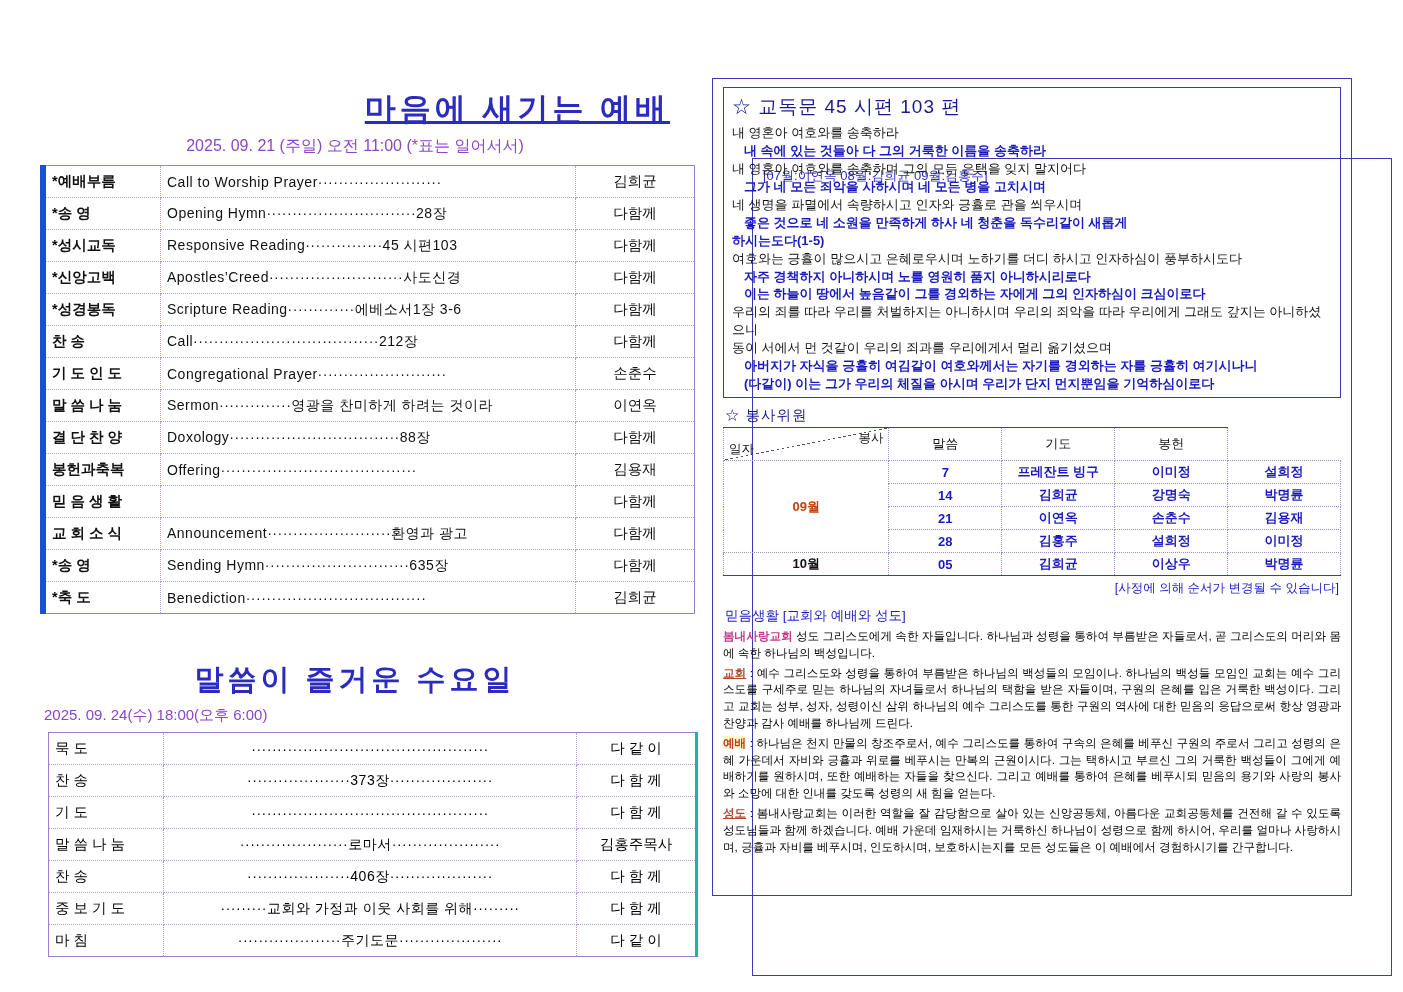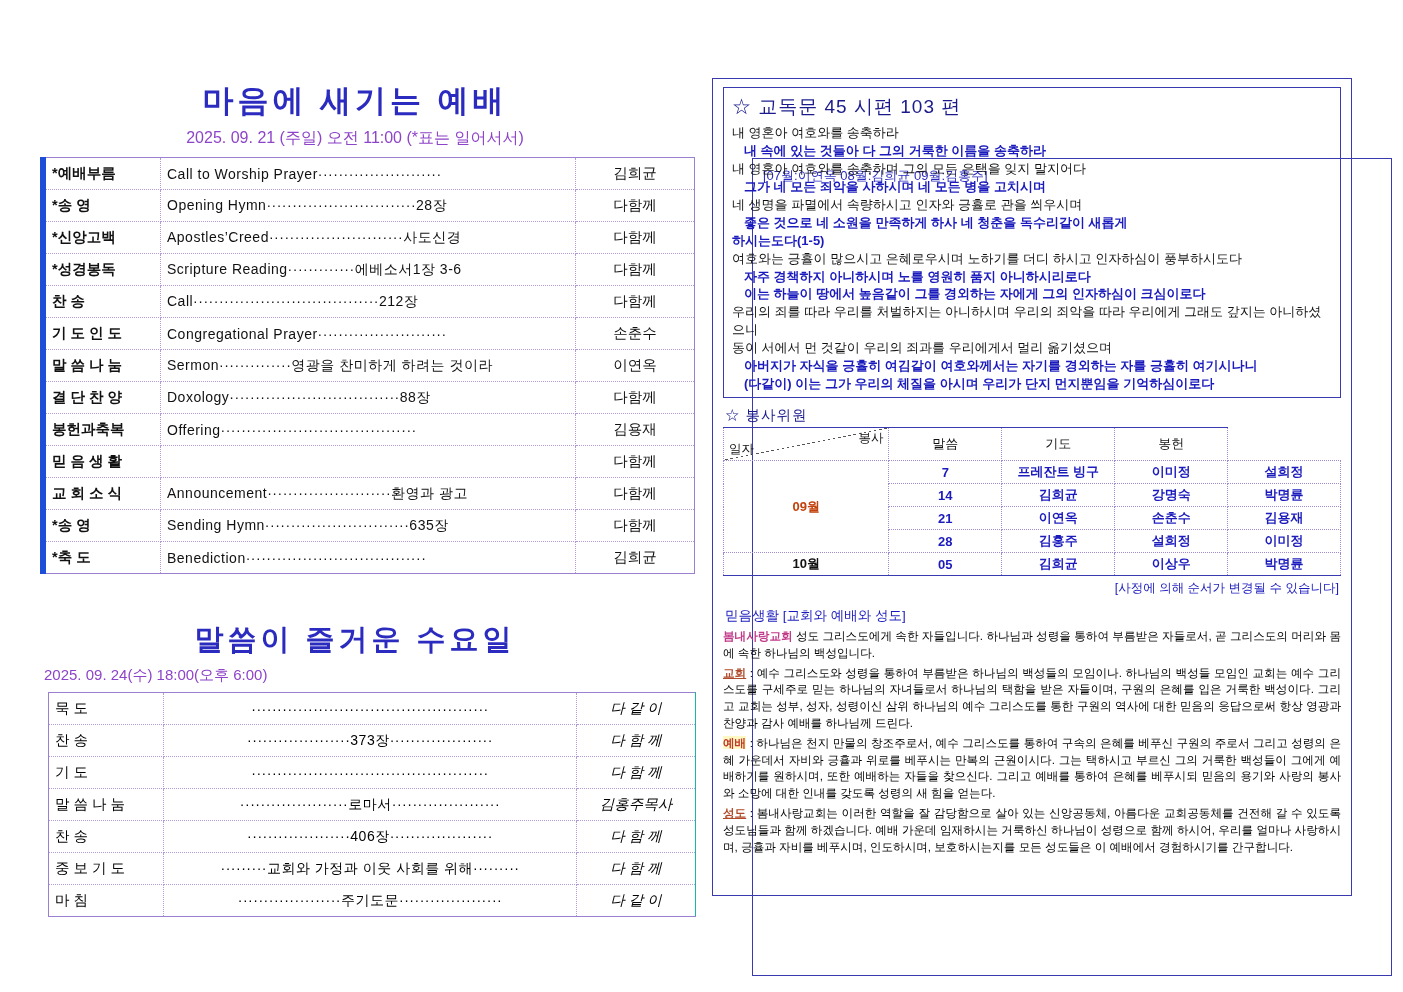--- a/index.html
+++ b/index.html
@@ -10,26 +10,27 @@
     color:#000;
     position:relative;
     overflow:hidden;
   }
   .page{position:absolute;inset:0;}
 
   
   .left{position:absolute;left:40px;top:80px;width:630px;}
 
   .title1{
-    text-align:center;
+    text-align:right;
     font-size:31px;
     font-weight:bold;
     color:#2b2bbf;
     letter-spacing:4px;
-    margin:0 0 6px 0;
+    margin:8px 0 6px 0;
+    text-decoration:underline;
   }
   .subtitle1{
     text-align:center;
     font-size:16px;
     color:#8e44c8;
     margin-bottom:8px;
     letter-spacing:0px;
   }
 
   table.order{
@@ -85,21 +86,21 @@
     padding:3px 4px;
     height:25px;
     vertical-align:middle;
   }
   table.wed td.c1{width:104px;text-align:left;padding-left:6px;}
   table.wed td.c2{width:404px;text-align:center;font-size:14px;white-space:nowrap;overflow:hidden;}
   table.wed td.c3{width:110px;text-align:center;}
   table.wed tr:first-child td{border-top:1px solid #9b7fd0;}
   table.wed tr:last-child td{border-bottom:1px solid #9b7fd0;}
   table.wed td.c1{border-left:1px solid #9b7fd0;}
-  table.wed td.c3{border-right:1px solid #14b8a6;font-style:italic;}
+  table.wed td.c3{border-right:3px solid #14b8a6;}
 
   
   .right{
     position:absolute;
     left:712px;top:78px;
     width:640px;height:818px;
     border:1px solid #3a3ab0;
     box-sizing:border-box;
     padding:8px 10px;
   }
@@ -182,20 +183,25 @@
     <table class="order">
       <tbody id="order-body">
           <tr>
             <td class="c1">*예배부름</td>
             <td class="c2"><span class="dots">Call to Worship Prayer························</span></td>
             <td class="c3">김희균</td>
           </tr>
           <tr>
             <td class="c1">*송    영</td>
             <td class="c2"><span class="dots">Opening Hymn·····························28장</span></td>
+            <td class="c3">다함께</td>
+          </tr>
+          <tr>
+            <td class="c1">*성시교독</td>
+            <td class="c2"><span class="dots">Responsive Reading···············45 시편103</span></td>
             <td class="c3">다함께</td>
           </tr>
           <tr>
             <td class="c1">*신앙고백</td>
             <td class="c2"><span class="dots">Apostles’Creed··························사도신경</span></td>
             <td class="c3">다함께</td>
           </tr>
           <tr>
             <td class="c1">*성경봉독</td>
             <td class="c2"><span class="dots">Scripture Reading·············에베소서1장 3-6</span></td>

